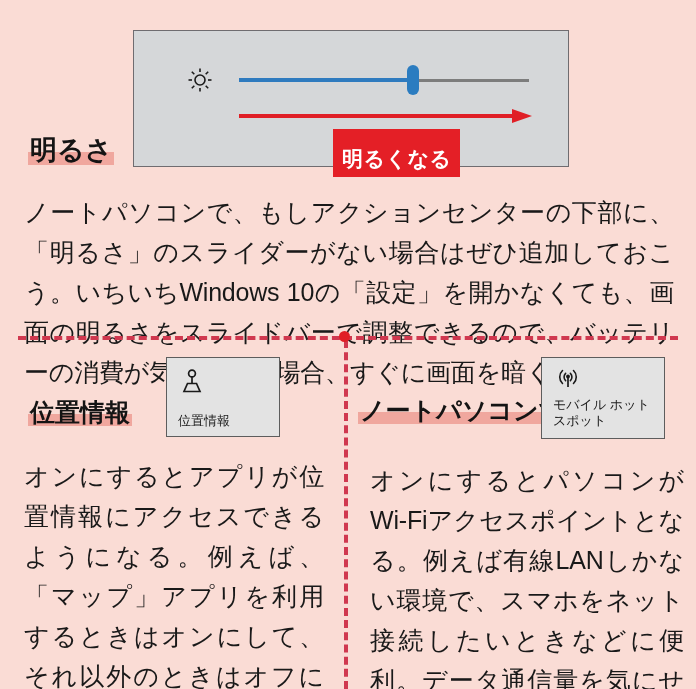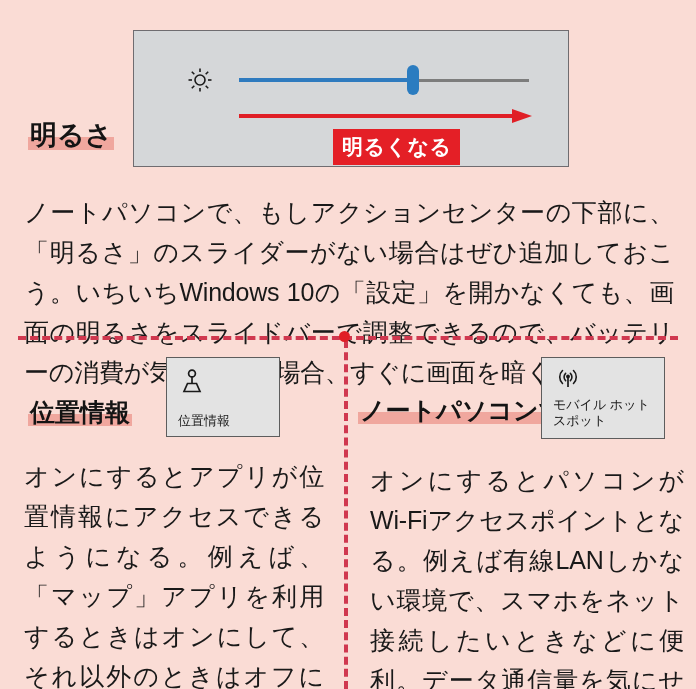--- a/index.html
+++ b/index.html
@@ -106,21 +106,21 @@
 
   .callout-chip {
     position: absolute;
     left: 199px;
     top: 98px;
     background: #e41f26;
     color: #ffffff;
     font-size: 21px;
     font-weight: bold;
     line-height: 1;
-    padding: 7px 9px 8px 9px;
+    padding: 19px 9px 8px 9px;
     letter-spacing: 0.5px;
     white-space: nowrap;
   }
 
   
   .heading {
     position: absolute;
     font-size: 27px;
     font-weight: bold;
     line-height: 1.12;
@@ -128,21 +128,21 @@
     color: #141414;
     white-space: nowrap;
   }
   .heading .hl {
     background: linear-gradient(to top, #f0a79e 0 44%, transparent 44% 100%);
     padding: 0 2px;
   }
 
   #heading-brightness {
     left: 28px;
-    top: 120px;
+    top: 135px;
   }
   #heading-location {
     left: 28px;
     top: 398px;
     font-size: 25px;
   }
   #heading-hotspot {
     left: 358px;
     top: 368px;
     font-size: 25px;

